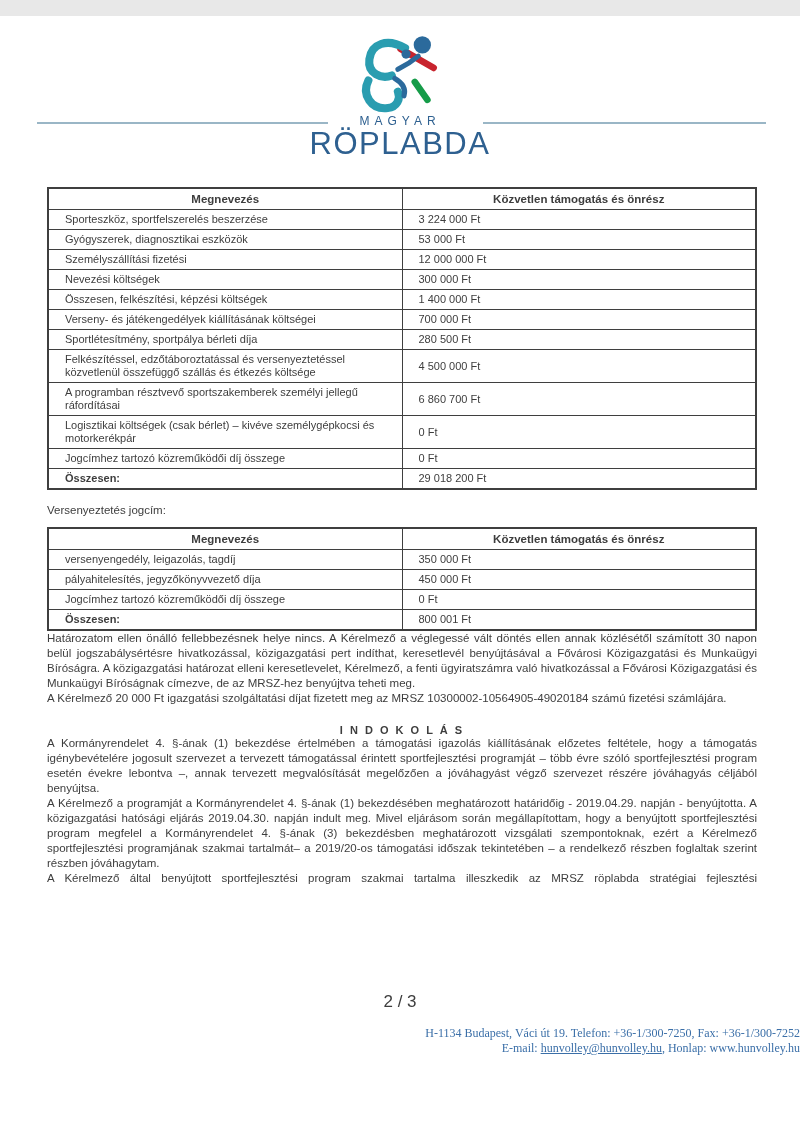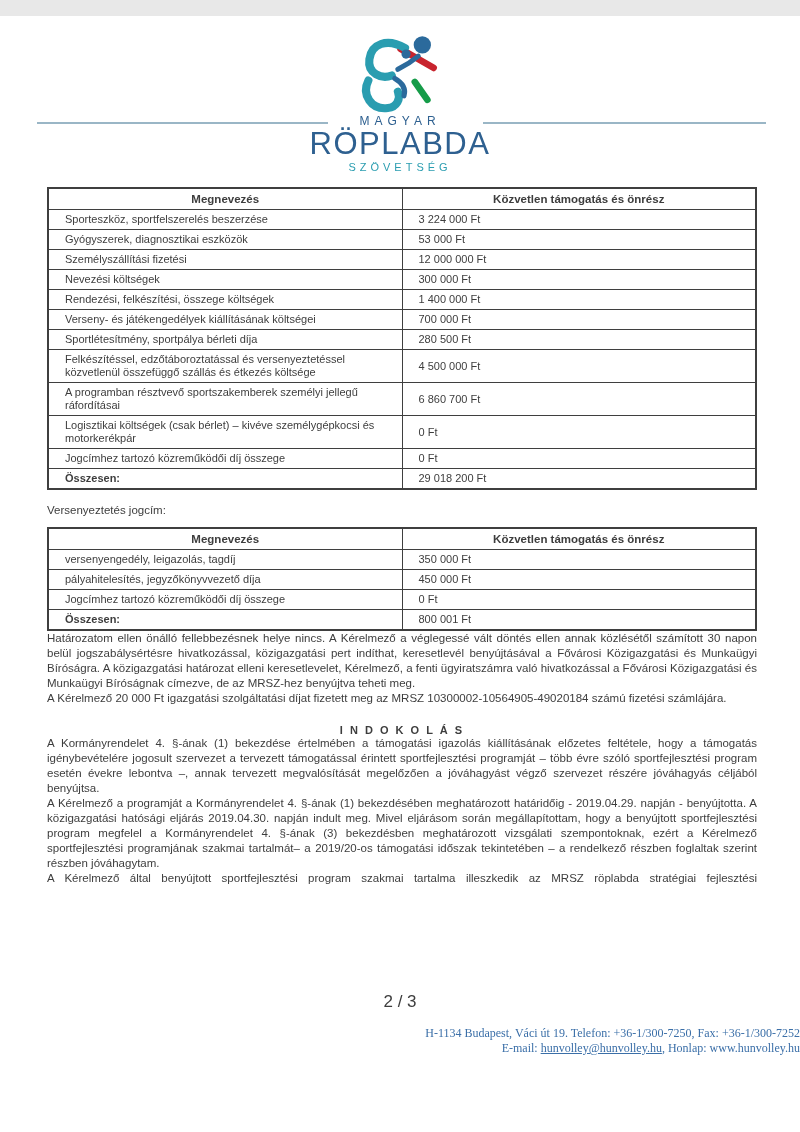--- a/index.html
+++ b/index.html
@@ -68,21 +68,20 @@
     <circle cx="73" cy="10" r="8.5" fill="var(--ball-blue)"></circle>
 
     <circle cx="57" cy="19" r="4.5" fill="var(--ball-blue)"></circle>
     <path d="M 49 34 C 57 30 63 26 69 21" fill="none" stroke="var(--ball-blue)" stroke-width="5" stroke-linecap="round"></path>
     <path d="M 46 43 C 53 47 57 53 55 60" fill="none" stroke="var(--ball-blue)" stroke-width="5" stroke-linecap="round"></path>
   </svg>
 
   <div class="wordmark">
     <div class="wm-top">MAGYAR</div>
     <div class="wm-main">RÖPLABDA</div>
-    <div class="wm-sub">SZÖVETSÉG</div>
   </div>
 
   <div class="content">
 
     <table class="cost">
         <thead>
           <tr>
             <th>Megnevezés</th>
             <th>Közvetlen támogatás és önrész</th>
           </tr>
@@ -98,21 +97,21 @@
           </tr>
           <tr>
             <td class="c-label">Személyszállítási fizetési</td>
             <td class="c-value">12 000 000 Ft</td>
           </tr>
           <tr>
             <td class="c-label">Nevezési költségek</td>
             <td class="c-value">300 000 Ft</td>
           </tr>
           <tr>
-            <td class="c-label">Rendezési, felkészítési, összege költségek</td>
+            <td class="c-label">Összesen, felkészítési, képzési költségek</td>
             <td class="c-value">1 400 000 Ft</td>
           </tr>
           <tr>
             <td class="c-label">Verseny- és játékengedélyek kiállításának költségei</td>
             <td class="c-value">700 000 Ft</td>
           </tr>
           <tr>
             <td class="c-label">Sportlétesítmény, sportpálya bérleti díja</td>
             <td class="c-value">280 500 Ft</td>
           </tr>

